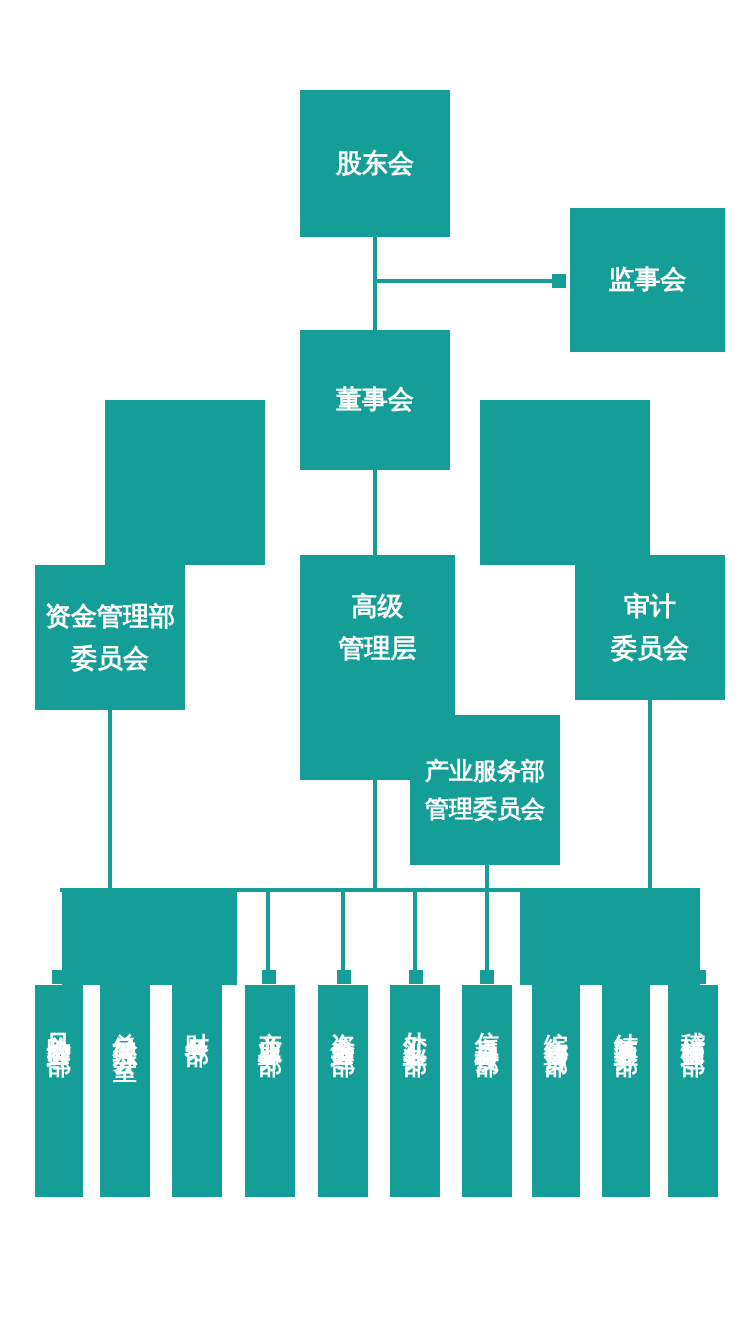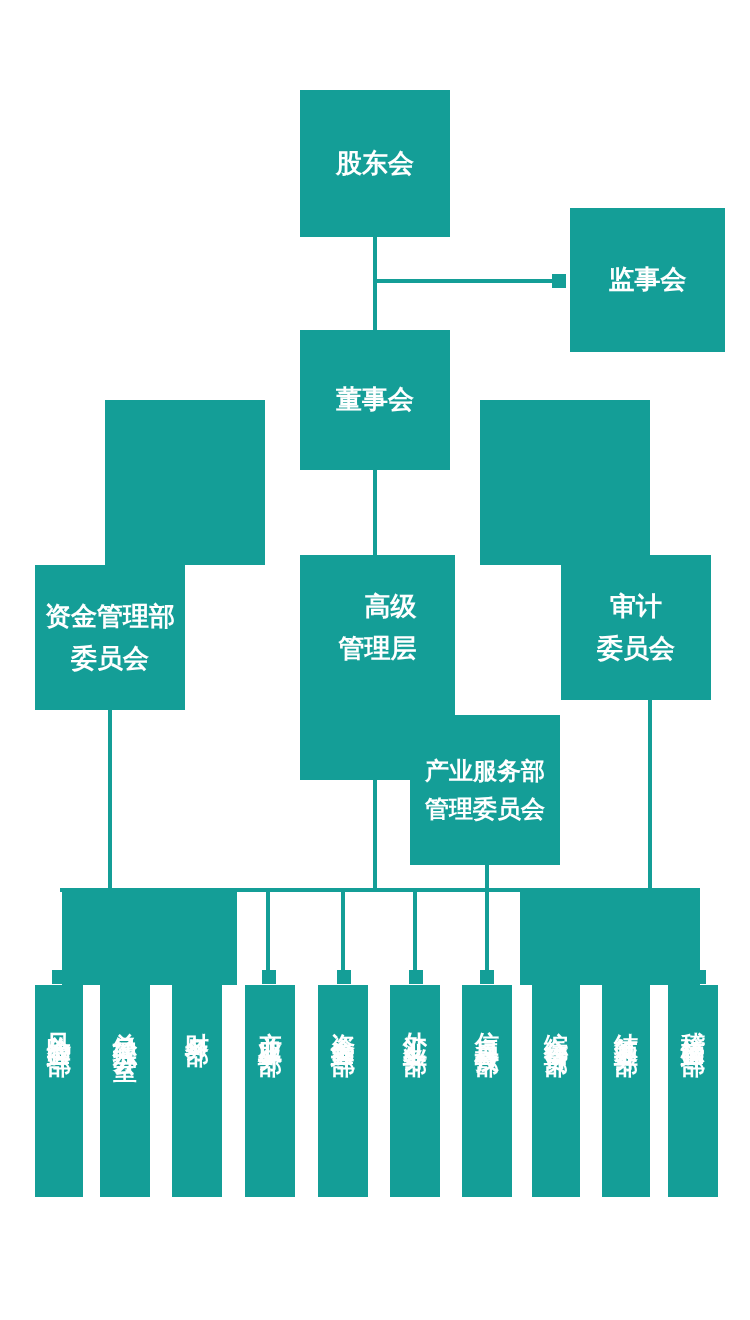--- a/index.html
+++ b/index.html
@@ -90,23 +90,23 @@
   <div class="line" style="left:485px; top:865px; width:4px; height:107px;"></div>
   <div class="sq" style="left:480px; top:970px;"></div>
   <div class="sq" style="left:52px; top:970px;"></div>
   <div class="sq" style="left:692px; top:970px;"></div>
 
   <div class="box" style="left:300px; top:90px; width:150px; height:147px;">股东会</div>
   <div class="box" style="left:300px; top:330px; width:150px; height:140px;">董事会</div>
   <div class="box" style="left:570px; top:208px; width:155px; height:144px;">监事会</div>
   <div class="box" style="left:35px; top:565px; width:150px; height:145px;">资金管理部
 委员会</div>
-  <div class="box" style="left:300px; top:555px; width:155px; height:225px; padding-bottom:80px;text-align:right;">高级
+  <div class="box" style="left:300px; top:555px; width:155px; height:225px; padding-bottom:80px;">高级
 管理层</div>
-  <div class="box" style="left:561px; top:555px; width:150px; height:145px;">审计
+  <div class="box" style="left:575px; top:555px; width:150px; height:145px;">审计
 委员会</div>
   <div class="box small-text" style="left:410px; top:715px; width:150px; height:150px;">产业服务部
 管理委员会</div>
 
   <div class="dept" style="left:35px; width:48px;">
       <span>风险管理部</span>
     </div>
   <div class="dept" style="left:100px; width:50px;">
       <span>总经理办公室</span>
     </div>

